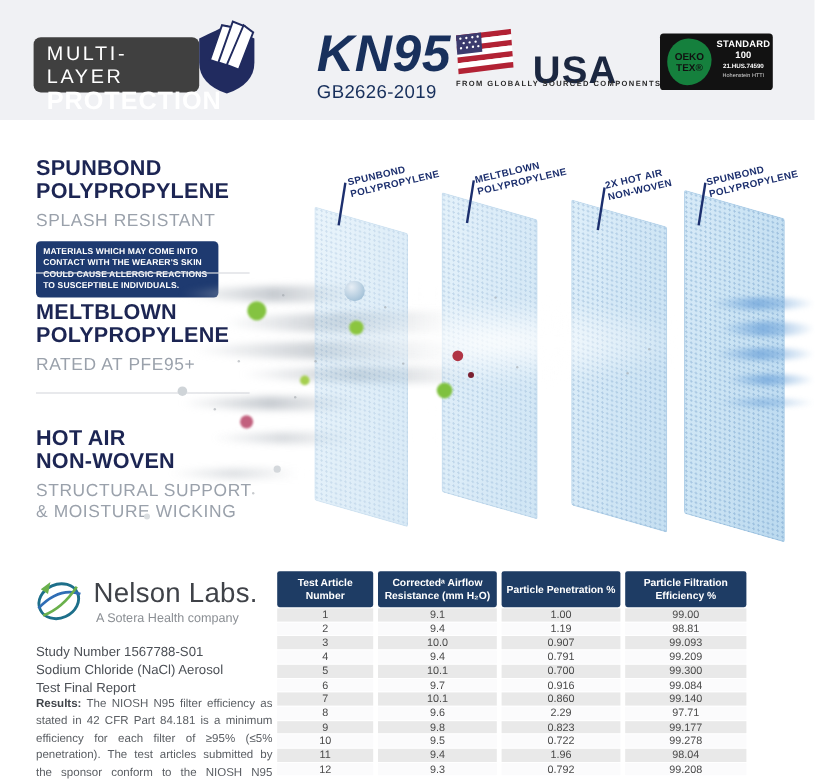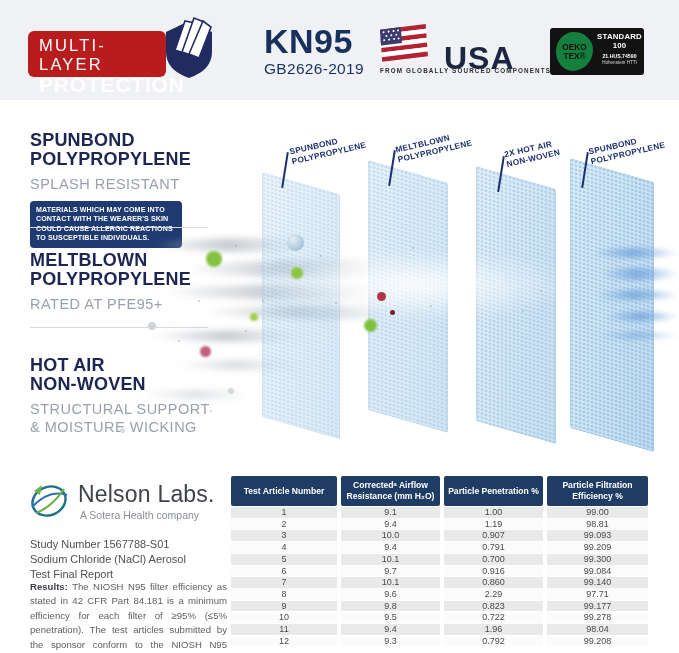--- a/index.html
+++ b/index.html
@@ -1,26 +1,26 @@
 <!DOCTYPE html>
 <html><head>
 <meta charset="utf-8">
 <style>
   html,body{margin:0;padding:0;background:#ffffff;}
   *{box-sizing:border-box;font-family:"Liberation Sans",sans-serif;}
   .canvas{position:relative;width:679px;height:653px;background:#ffffff;overflow:hidden;}
 
   
   .topbar{position:absolute;left:0;top:0;width:679px;height:100px;background:#f0f1f4;}
-  .mlp-badge{position:absolute;left:28px;top:31px;width:138px;height:46px;background:#b91c1c;border-radius:6px;color:#fff;padding:5px 0 0 11px;}
+  .mlp-badge{position:absolute;left:28px;top:31px;width:138px;height:46px;background:#404040;border-radius:6px;color:#fff;padding:5px 0 0 11px;}
   .mlp-line1{font-size:16.5px;font-weight:500;letter-spacing:2.2px;}
   .mlp-line2{font-size:21px;font-weight:800;letter-spacing:.8px;margin-top:-1px;}
   .mlp-shield{position:absolute;left:158px;top:14px;}
   .kn95{position:absolute;left:264px;top:24px;color:#18305c;}
-  .kn95-title{font-size:34px;font-weight:800;letter-spacing:.5px;line-height:1;}
+  .kn95-title{font-size:43px;font-weight:800;letter-spacing:.5px;line-height:1;font-style:italic;}
   .kn95-sub{font-size:15.5px;font-weight:500;margin-top:2px;letter-spacing:.3px;}
   .usa-flag{position:absolute;left:380px;top:24px;}
   .usa-madein{position:absolute;left:445px;top:28px;font-size:18.5px;font-weight:600;letter-spacing:1.5px;color:#1b2740;}
   .usa-usa{position:absolute;left:444px;top:40px;font-size:32px;font-weight:800;letter-spacing:1px;color:#1b2740;}
   .usa-sub{position:absolute;left:380px;top:67px;font-size:6.3px;font-weight:700;letter-spacing:1.15px;color:#2b2b2b;}
   .oeko{position:absolute;left:550px;top:28px;width:94px;height:47px;background:#121212;border-radius:3px;}
   .oeko-blob{position:absolute;left:6px;top:4px;width:37px;height:39px;background:#15803d;border-radius:48% 52% 55% 45%/50% 45% 55% 50%;display:flex;flex-direction:column;align-items:center;justify-content:center;color:#111;}
   .oeko-blob div{font-size:8.3px;font-weight:700;line-height:1.05;}
   .oeko-right{position:absolute;left:47px;top:5px;width:45px;color:#fff;text-align:center;}
   .oeko-standard{font-size:7.8px;font-weight:800;letter-spacing:.2px;line-height:1.1;}
@@ -62,21 +62,21 @@
   .glow{position:absolute;background:radial-gradient(closest-side,rgba(255,255,255,.9),rgba(255,255,255,0));filter:blur(6px);}
   .particle{position:absolute;border-radius:50%;}
   .speck{position:absolute;width:2px;height:2px;border-radius:50%;background:#9aa0a6;opacity:.55;}
 
   
   .result-table{position:absolute;left:227px;top:475px;border-collapse:separate;border-spacing:4px 1px;}
   .result-table th{background:#1e3c64;color:#fff;font-size:8.6px;font-weight:700;height:30px;border-radius:2px;padding:0 3px;white-space:pre-line;vertical-align:middle;text-align:center;line-height:1.25;}
   .result-table td{font-size:9px;color:#4a4a4a;text-align:center;height:10.7px;padding:0;line-height:10.7px;}
   .result-table tbody tr:nth-child(odd) td{background:#e9e9e9;}
   .result-table tbody tr:nth-child(even) td{background:#fbfbfc;}
-  .cw1{width:106px;margin-left:24px;} .cw2{width:99px;} .cw3{width:99px;} .cw4{width:101px;margin-top:11px;}
+  .cw1{width:80px;margin-left:24px;} .cw2{width:99px;} .cw3{width:99px;} .cw4{width:101px;margin-top:11px;}
 </style>
 </head>
 <body>
 
 <div class="canvas">
 
   <div class="topbar">
     <div class="mlp-badge">
       <div class="mlp-line1">MULTI-LAYER</div>
       <div class="mlp-line2">PROTECTION</div>

